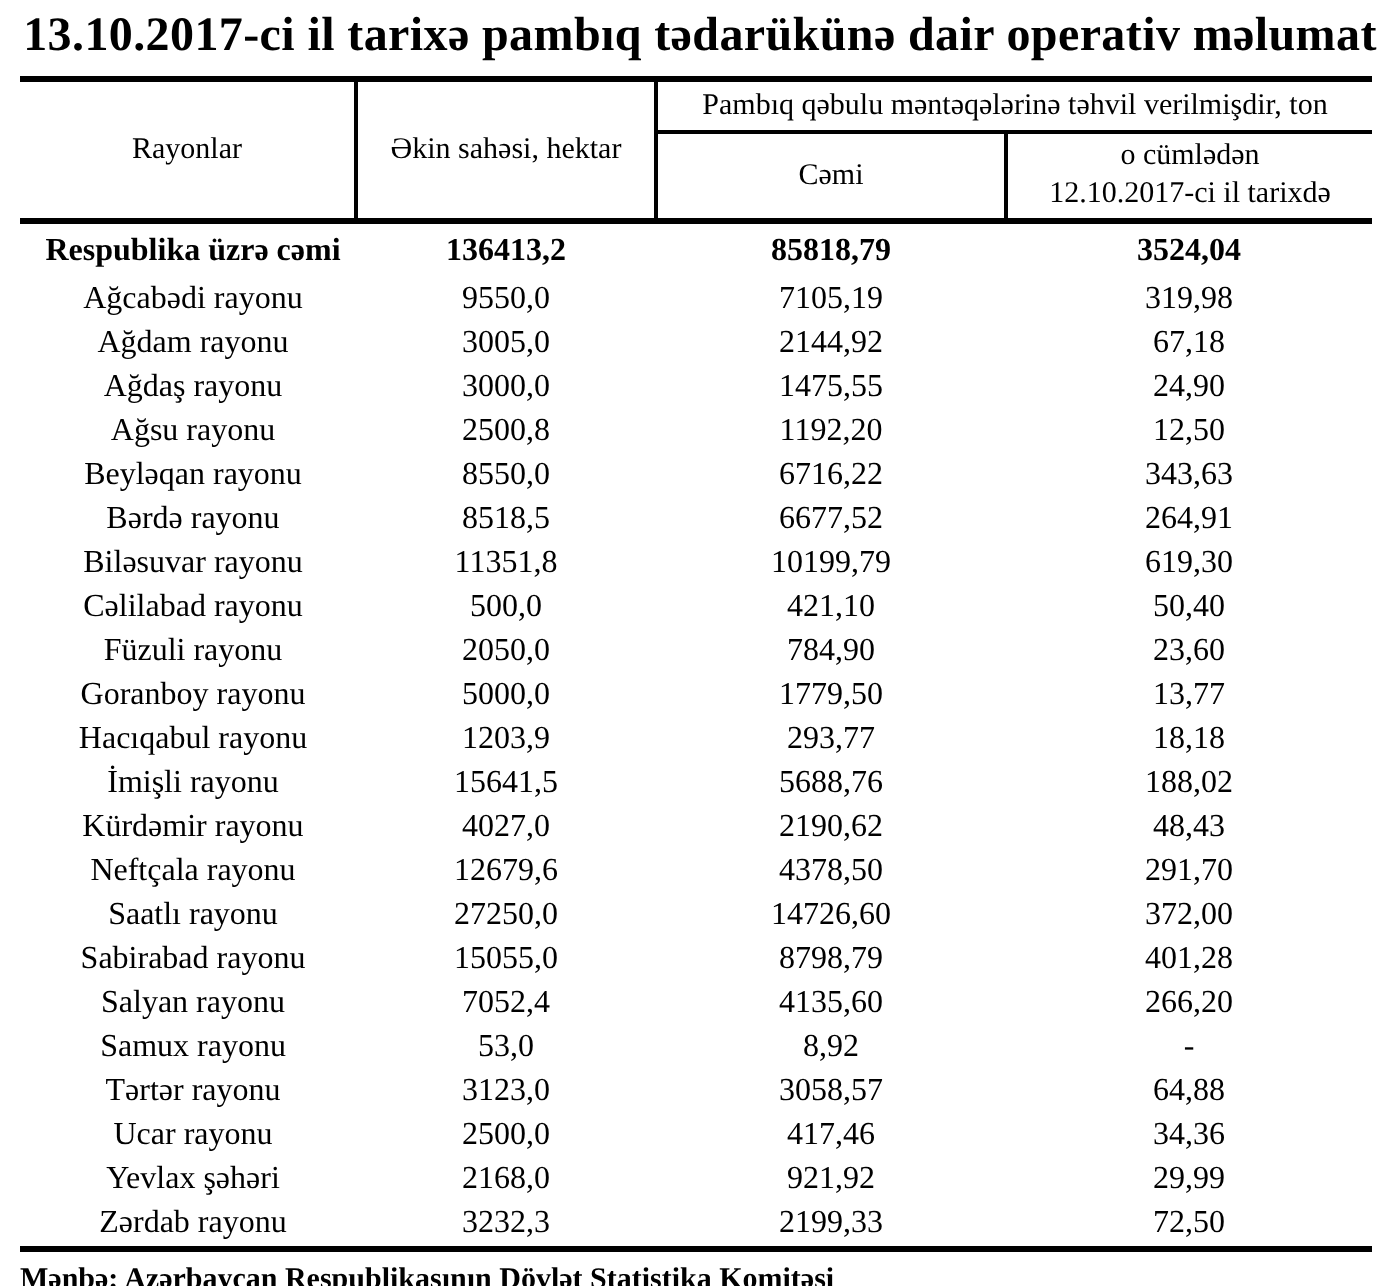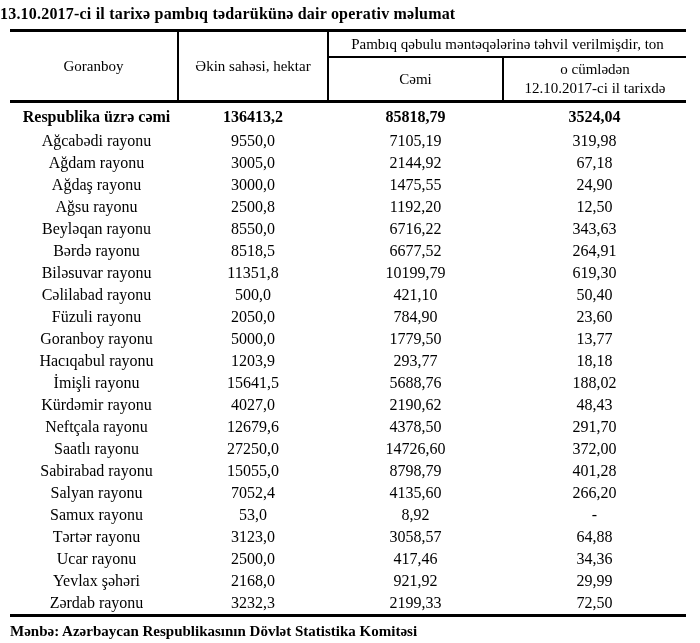--- a/index.html
+++ b/index.html
@@ -11,22 +11,23 @@
     font-family: "Liberation Serif", serif;
     color: #000;
     overflow: hidden;
   }
   .page {
     width: 700px;
     height: 643px;
     position: relative;
   }
   .title {
-    font-size: 16px;
+    font-size: 24px;
     font-weight: bold;
+    text-align: center;
     margin: 0;
     padding-top: 5px;
     letter-spacing: 0.2px;
   }
   table.report {
     border-collapse: collapse;
     table-layout: fixed;
     width: 676px;
     margin-left: 10px;
     margin-top: 6px;
@@ -83,21 +84,21 @@
 
   <table class="report">
     <colgroup>
       <col class="c1">
         <col class="c2">
         <col class="c3">
         <col class="c4">
     </colgroup>
     <thead>
       <tr class="hrow1">
-        <th rowspan="2" class="v-r">Goranboy</th>
+        <th rowspan="2" class="v-r">Rayonlar</th>
         <th rowspan="2" class="v-r">Əkin sahəsi, hektar</th>
         <th colspan="2" class="h-b">Pambıq qəbulu məntəqələrinə təhvil verilmişdir, ton</th>
       </tr>
       <tr class="hrow2">
         <th class="v-r">Cəmi</th>
         <th>
           <div>o cümlədən</div>
           <div>12.10.2017-ci il tarixdə</div>
         </th>
       </tr>

